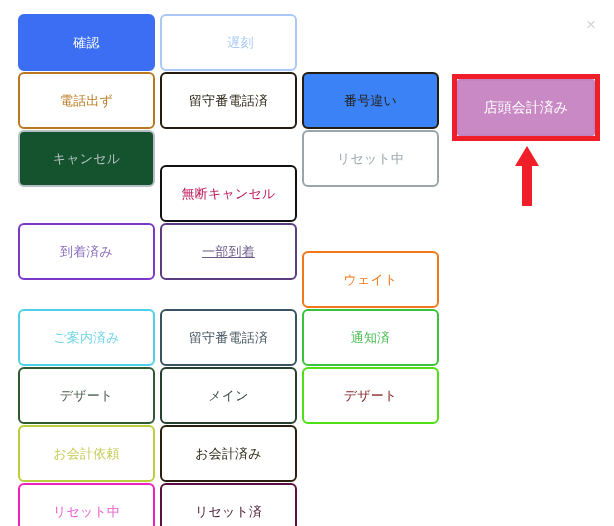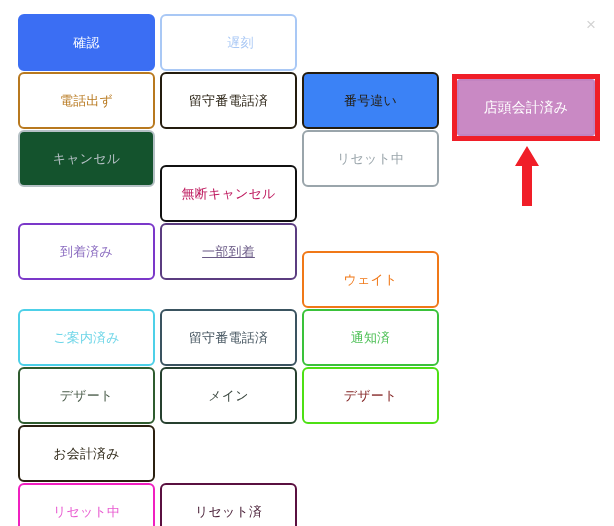--- a/index.html
+++ b/index.html
@@ -150,20 +150,21 @@
         <div class="status-btn" style="border-color: rgb(77, 208, 232); color: rgb(111, 214, 232); background: rgb(255, 255, 255);">ご案内済み</div>
         <div class="status-btn" style="border-color: rgb(58, 83, 96); color: rgb(68, 84, 95); background: rgb(255, 255, 255);">留守番電話済</div>
         <div class="status-btn" style="border-color: rgb(58, 194, 58); color: rgb(74, 191, 83); background: rgb(255, 255, 255);">通知済</div>
       </div>
       <div class="btn-row">
         <div class="status-btn" style="border-color: rgb(47, 92, 47); color: rgb(74, 92, 74); background: rgb(255, 255, 255);">デザート</div>
         <div class="status-btn" style="border-color: rgb(38, 64, 47); color: rgb(61, 74, 66); background: rgb(255, 255, 255);">メイン</div>
         <div class="status-btn" style="border-color: rgb(78, 224, 20); color: #7f1d1d; background: rgb(255, 255, 255);">デザート</div>
       </div>
       <div class="btn-row">
+        <div class="status-btn" style="border-color: rgb(188, 204, 58); color: rgb(195, 204, 85); background: rgb(255, 255, 255);">お会計依頼</div>
         <div class="status-btn" style="border-color: rgb(43, 32, 16); color: rgb(43, 36, 20); background: rgb(255, 255, 255);">お会計済み</div>
         <div class="spacer-cell"></div>
       </div>
       <div class="btn-row">
         <div class="status-btn" style="border-color: rgb(240, 32, 192); color: rgb(232, 90, 208); background: rgb(255, 255, 255);">リセット中</div>
         <div class="status-btn" style="border-color: rgb(90, 16, 64); color: rgb(74, 32, 56); background: rgb(255, 255, 255);">リセット済</div>
         <div class="spacer-cell"></div>
       </div>
     </div>
 

